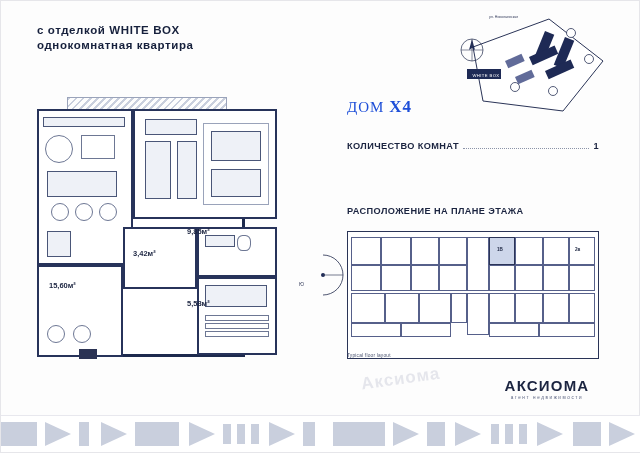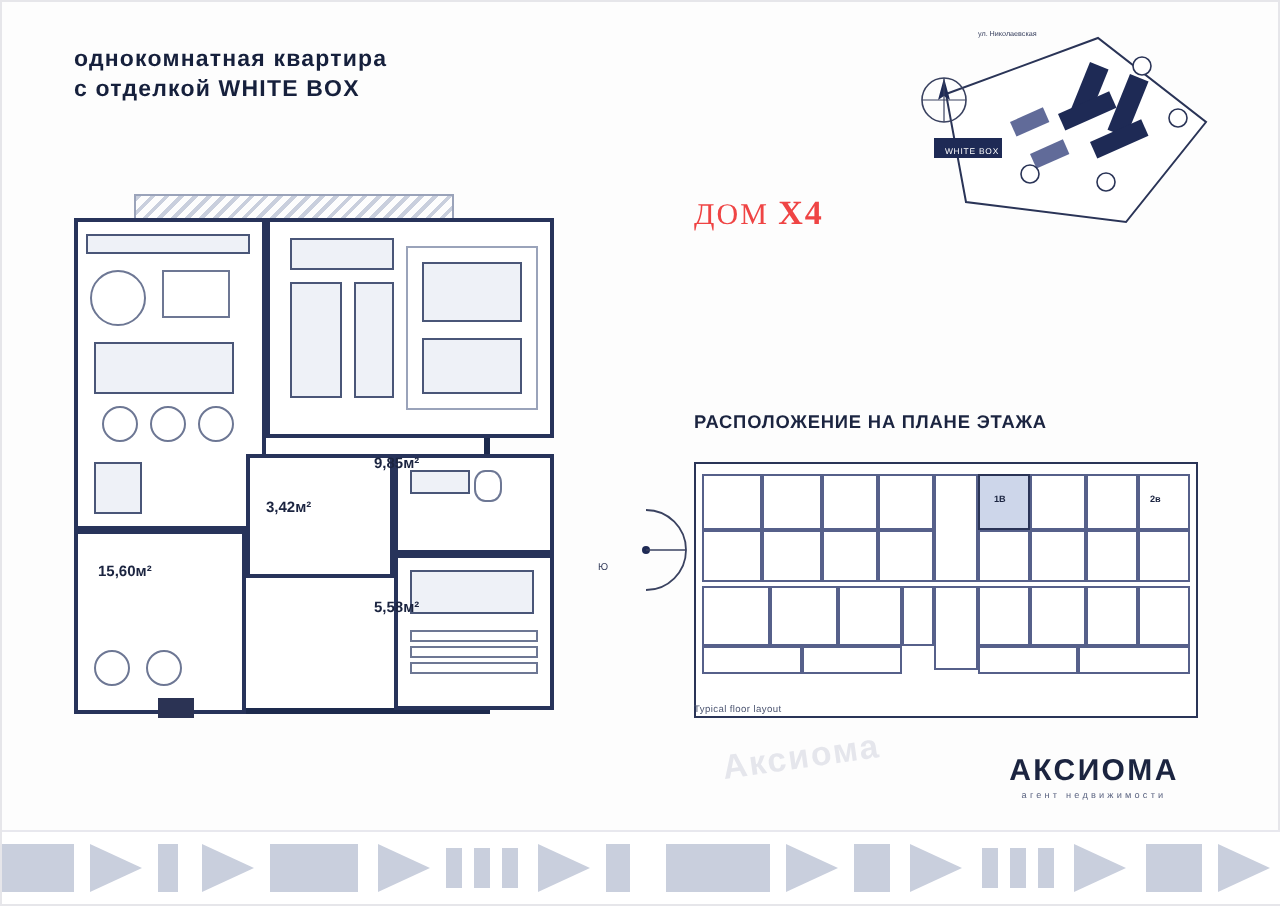--- a/index.html
+++ b/index.html
@@ -63,21 +63,21 @@
   
   .site-map{
     position:absolute;left:452px;top:16px;width:152px;height:96px;
   }
   .compass{
     position:absolute;left:458px;top:36px;width:26px;height:26px;
   }
 
   .dom{
     position:absolute;left:346px;top:96px;font-size:15px;letter-spacing:1px;
-    font-family:"Liberation Serif", serif;color:#ef4444;
+    font-family:"Liberation Serif", serif;color:#1d4ed8;
   }
   .dom b{font-size:17px;font-weight:bold;}
 
   .specs{position:absolute;left:346px;top:140px;width:252px;}
   .spec-row{
     display:flex;align-items:flex-end;font-size:9.2px;letter-spacing:.4px;
     color:#1b2440;margin-bottom:9px;font-weight:bold;
   }
   .spec-label{white-space:nowrap;}
   .spec-dots{
@@ -126,22 +126,22 @@
   .band{
     position:absolute;left:0;top:6px;width:640px;height:24px;
   }
 </style>
 </head>
 <body>
 
 <div class="page">
 
   <div class="title">
+    <div>с отделкой WHITE BOX</div>
     <div>однокомнатная  квартира</div>
-    <div>с отделкой WHITE BOX</div>
   </div>
 
   <div class="plan">
     <div class="plan-outline"></div>
     <div class="hatch-top"></div>
 
     <div class="room r-kitchen"></div>
     <div class="room r-living"></div>
     <div class="room r-hall"></div>
     <div class="room r-bath"></div>
@@ -213,20 +213,25 @@
       <line x1="2" y1="13" x2="24" y2="13" stroke="#3a4260" stroke-width=".6"></line>
     </svg>
   </div>
 
   <div class="dom">
     <span>ДОМ</span>
     <b>X4</b>
   </div>
 
   <div class="specs">
+    <div class="spec-row">
+      <span class="spec-label">КОЛИЧЕСТВО КОМНАТ</span>
+      <span class="spec-dots"></span>
+      <span class="spec-val">1</span>
+    </div>
   </div>
 
   <div class="floor-title">РАСПОЛОЖЕНИЕ НА ПЛАНЕ ЭТАЖА</div>
 
   <div class="floor-plan">
     <div class="fp-frame"></div>
 
     <div class="fp-cell" style="left:4px;top:6px;width:30px;height:28px;"></div>
     <div class="fp-cell" style="left:34px;top:6px;width:30px;height:28px;"></div>
     <div class="fp-cell" style="left:64px;top:6px;width:28px;height:28px;"></div>

